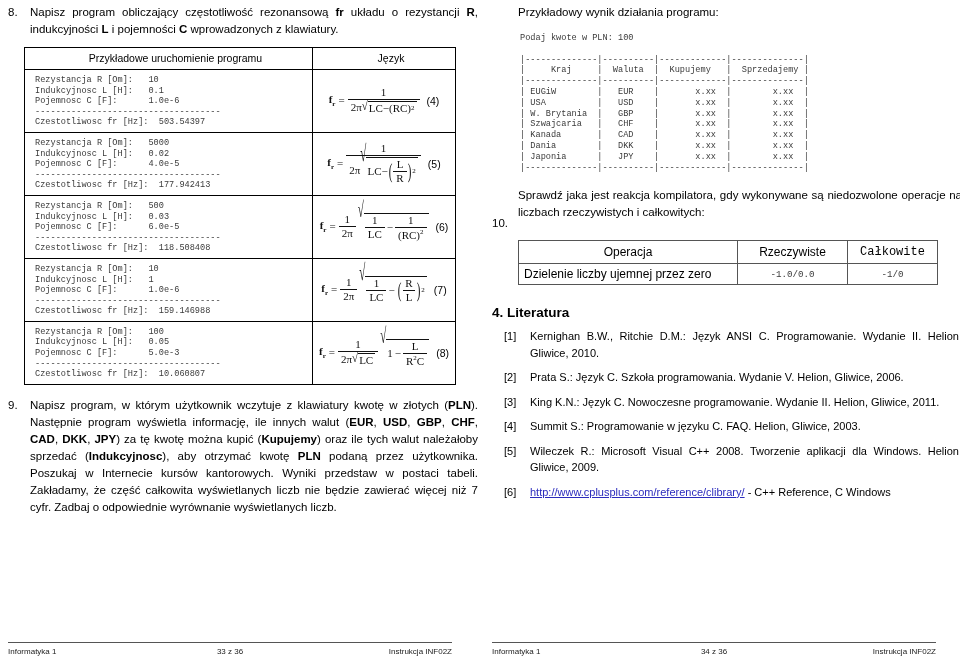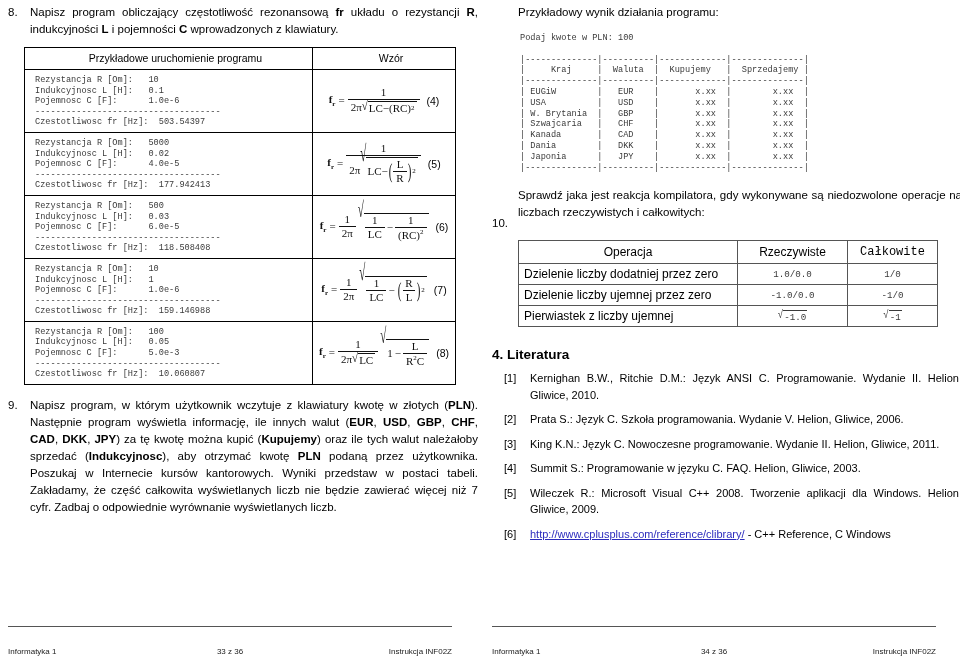--- a/index.html
+++ b/index.html
@@ -167,21 +167,21 @@
   .ref-num { width: 26px; flex: 0 0 26px; font-size: 11px; line-height: 16.5px; }
   .ref-txt { flex: 1; font-size: 11px; line-height: 16.5px; text-align: justify; }
   .link { color: #2b2bbd; text-decoration: underline; }
 
   
   .footer {
     position: absolute;
     bottom: 6px;
     width: 444px;
     border-top: 1px solid #555;
-    padding-top: 20px;
+    padding-top: 4px;
     display: flex;
     font-size: 8px;
     color: #222;
     justify-content: flex-end;
   }
   .footer-left  { left: 8px; }
   .footer-right { left: 492px; }
   .f-a { flex: 0 0 33%; text-align: left; }
   .f-b { flex: 0 0 34%; text-align: center; }
   .f-c { flex: 0 0 33%; text-align: right; }
@@ -198,21 +198,21 @@
       <div class="q-text">
         Napisz program obliczający częstotliwość rezonansową <b>fr</b> układu o rezystancji
         <b>R</b>, indukcyjności <b>L</b> i pojemności <b>C</b> wprowadzonych z klawiatury.
       </div>
     </div>
 
     <table class="ex-table">
       <thead>
         <tr>
           <th>Przykładowe uruchomienie programu</th>
-          <th>Wzór</th>
+          <th>Język</th>
         </tr>
       </thead>
       <tbody>
 
         <tr>
           <td class="runcell">
               <div class="mono">Rezystancja R [Om]:   10
 Indukcyjnosc L [H]:   0.1
 Pojemnosc C [F]:      1.0e-6
 ------------------------------------
@@ -432,43 +432,23 @@
     <table class="ops-table">
       <thead>
         <tr>
           <th>Operacja</th>
           <th style="width:110px;">Rzeczywiste</th>
           <th style="width:90px;font-family:Liberation Mono, monospace;">Całkowite</th>
         </tr>
       </thead>
       <tbody>
         <tr>
-          <td class="op">Dzielenie liczby dodatniej przez zero</td>
-          <td class="val">1.0/0.0</td>
-          <td class="val">1/0</td>
-        </tr>
-        <tr>
           <td class="op">Dzielenie liczby ujemnej przez zero</td>
           <td class="val">-1.0/0.0</td>
           <td class="val">-1/0</td>
-        </tr>
-        <tr>
-          <td class="op">Pierwiastek z liczby ujemnej</td>
-          <td class="val">
-            <span class="sqrtval">
-                <span class="radsign">√</span>
-                <span class="radicand">-1.0</span>
-              </span>
-          </td>
-          <td class="val">
-            <span class="sqrtval">
-                <span class="radsign">√</span>
-                <span class="radicand">-1</span>
-              </span>
-          </td>
         </tr>
       </tbody>
     </table>
 
     <div class="sec-head" style="margin-left:0px;">4. Literatura</div>
 
     <div style="margin-left:12px;">
       <div class="ref">
         <div class="ref-num">[1]</div>
         <div class="ref-txt">Kernighan B.W., Ritchie D.M.: Język ANSI C. Programowanie. Wydanie II. Helion, Gliwice, 2010.</div>

